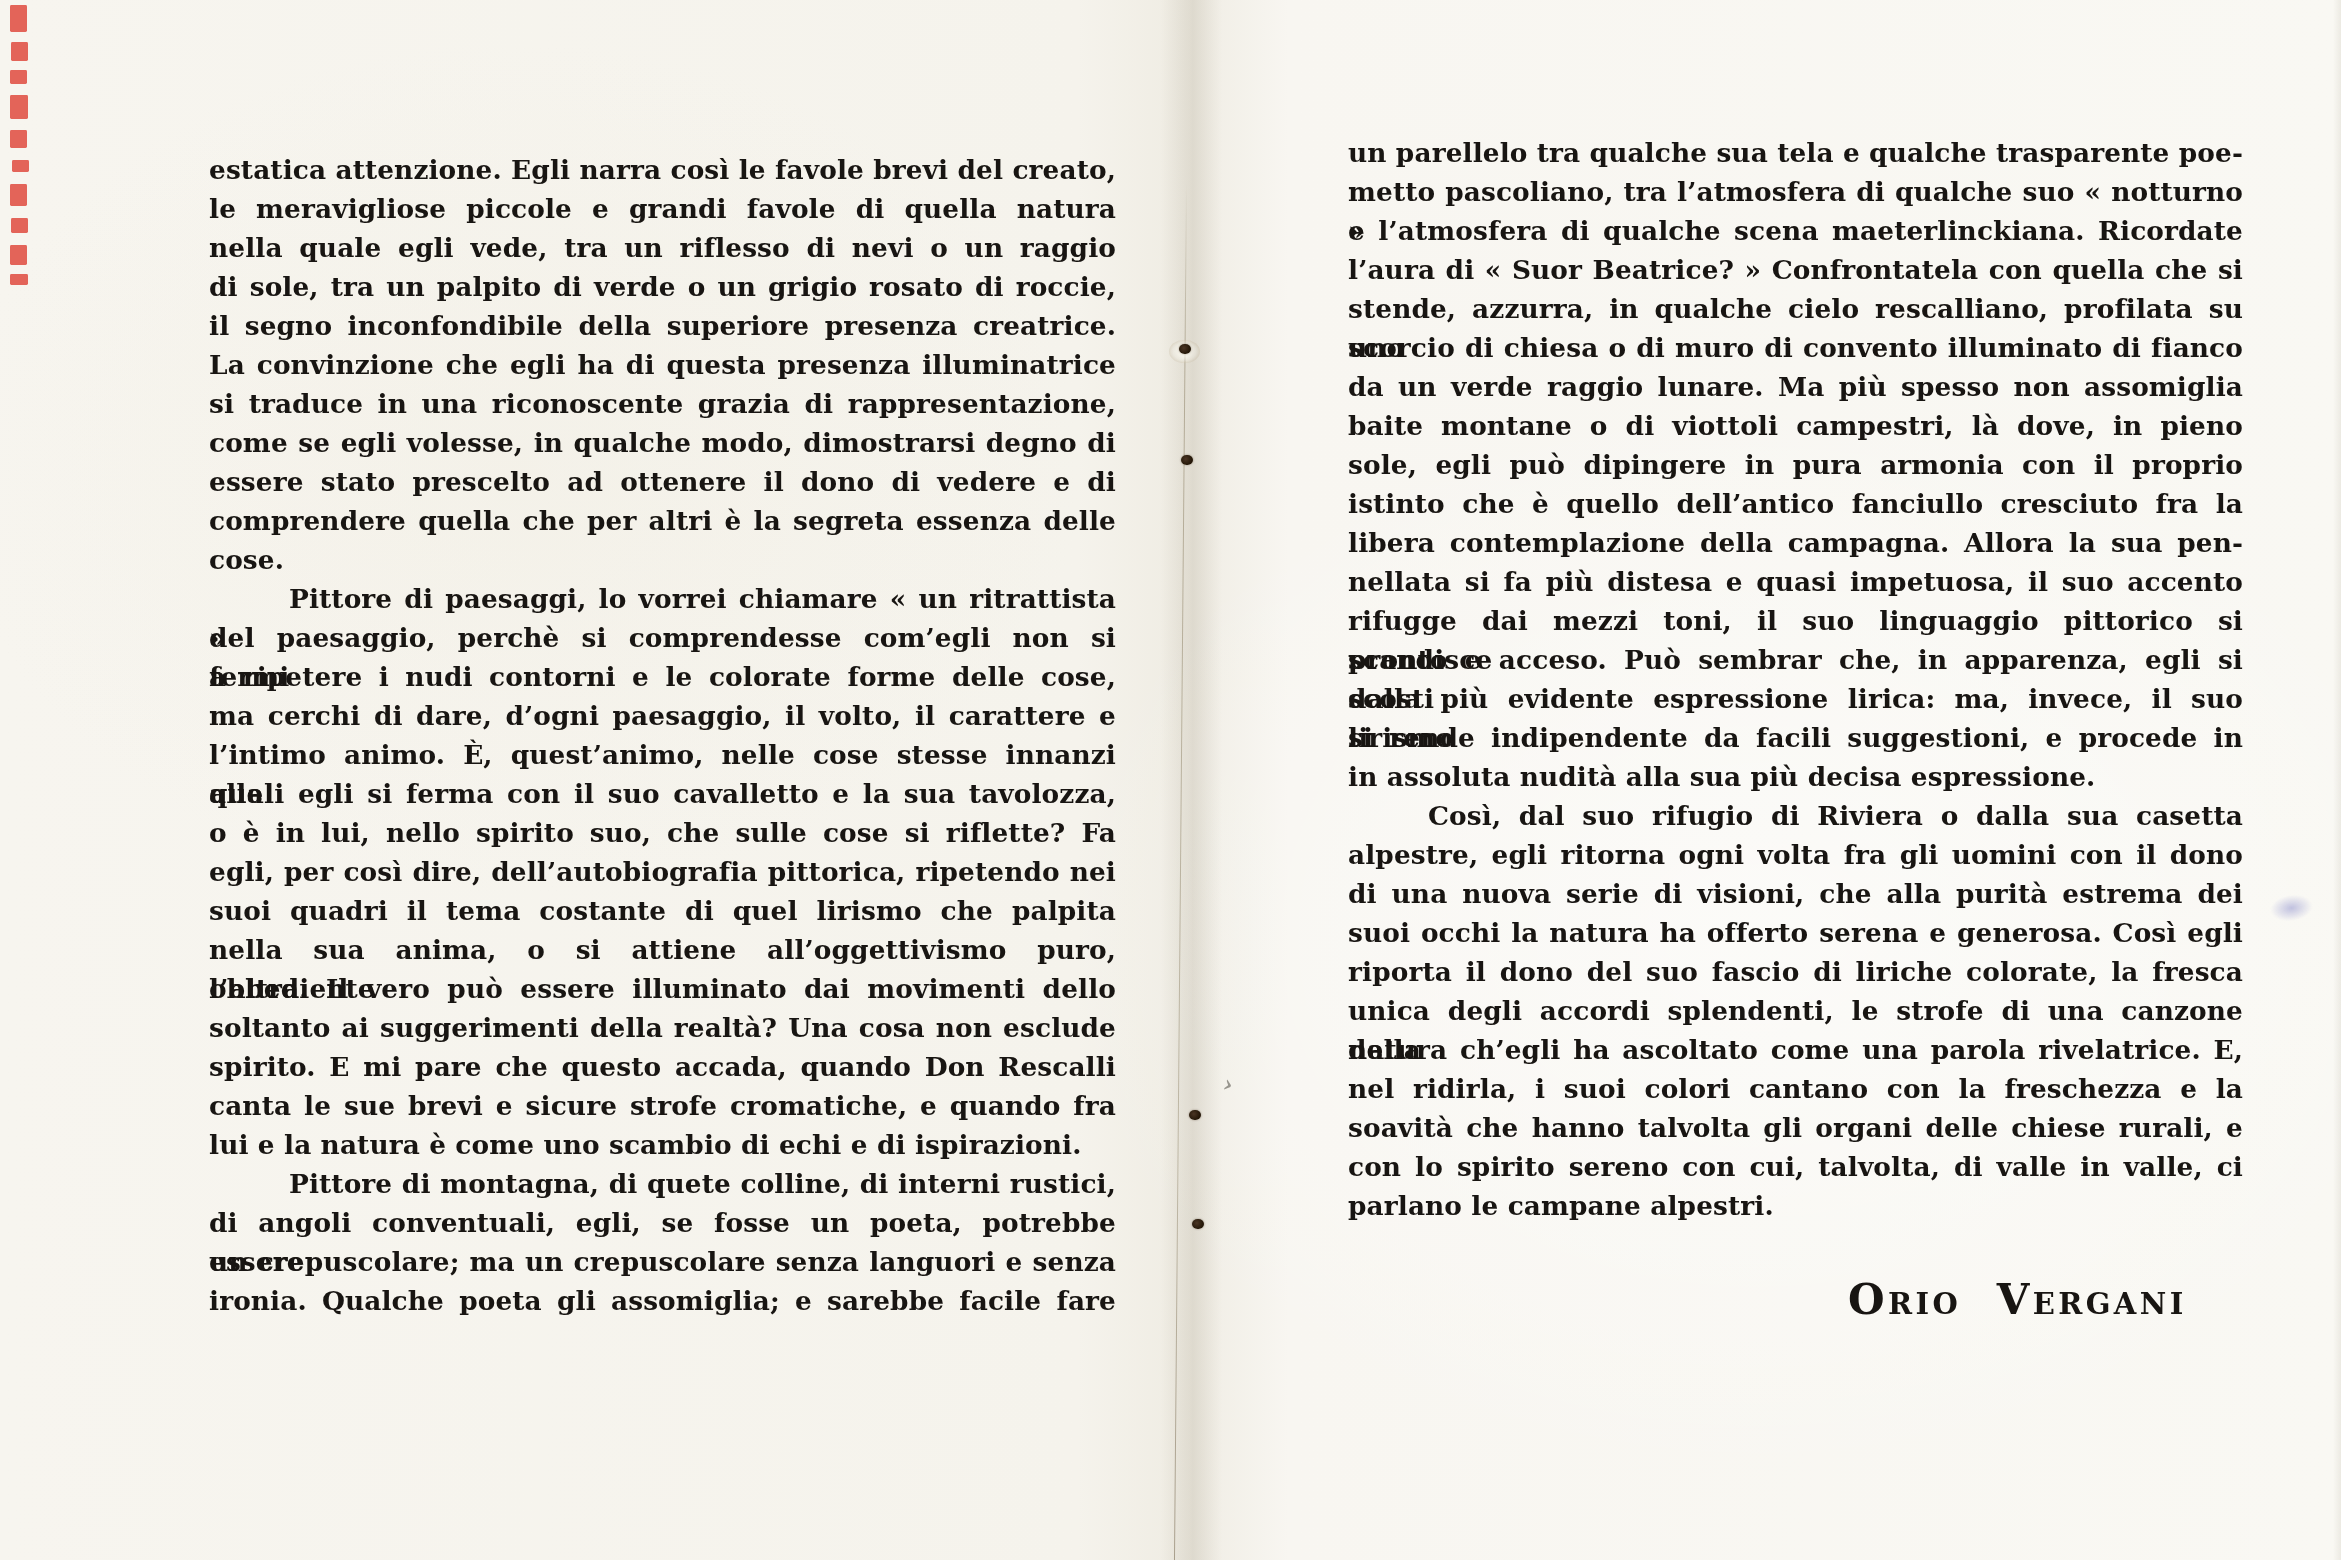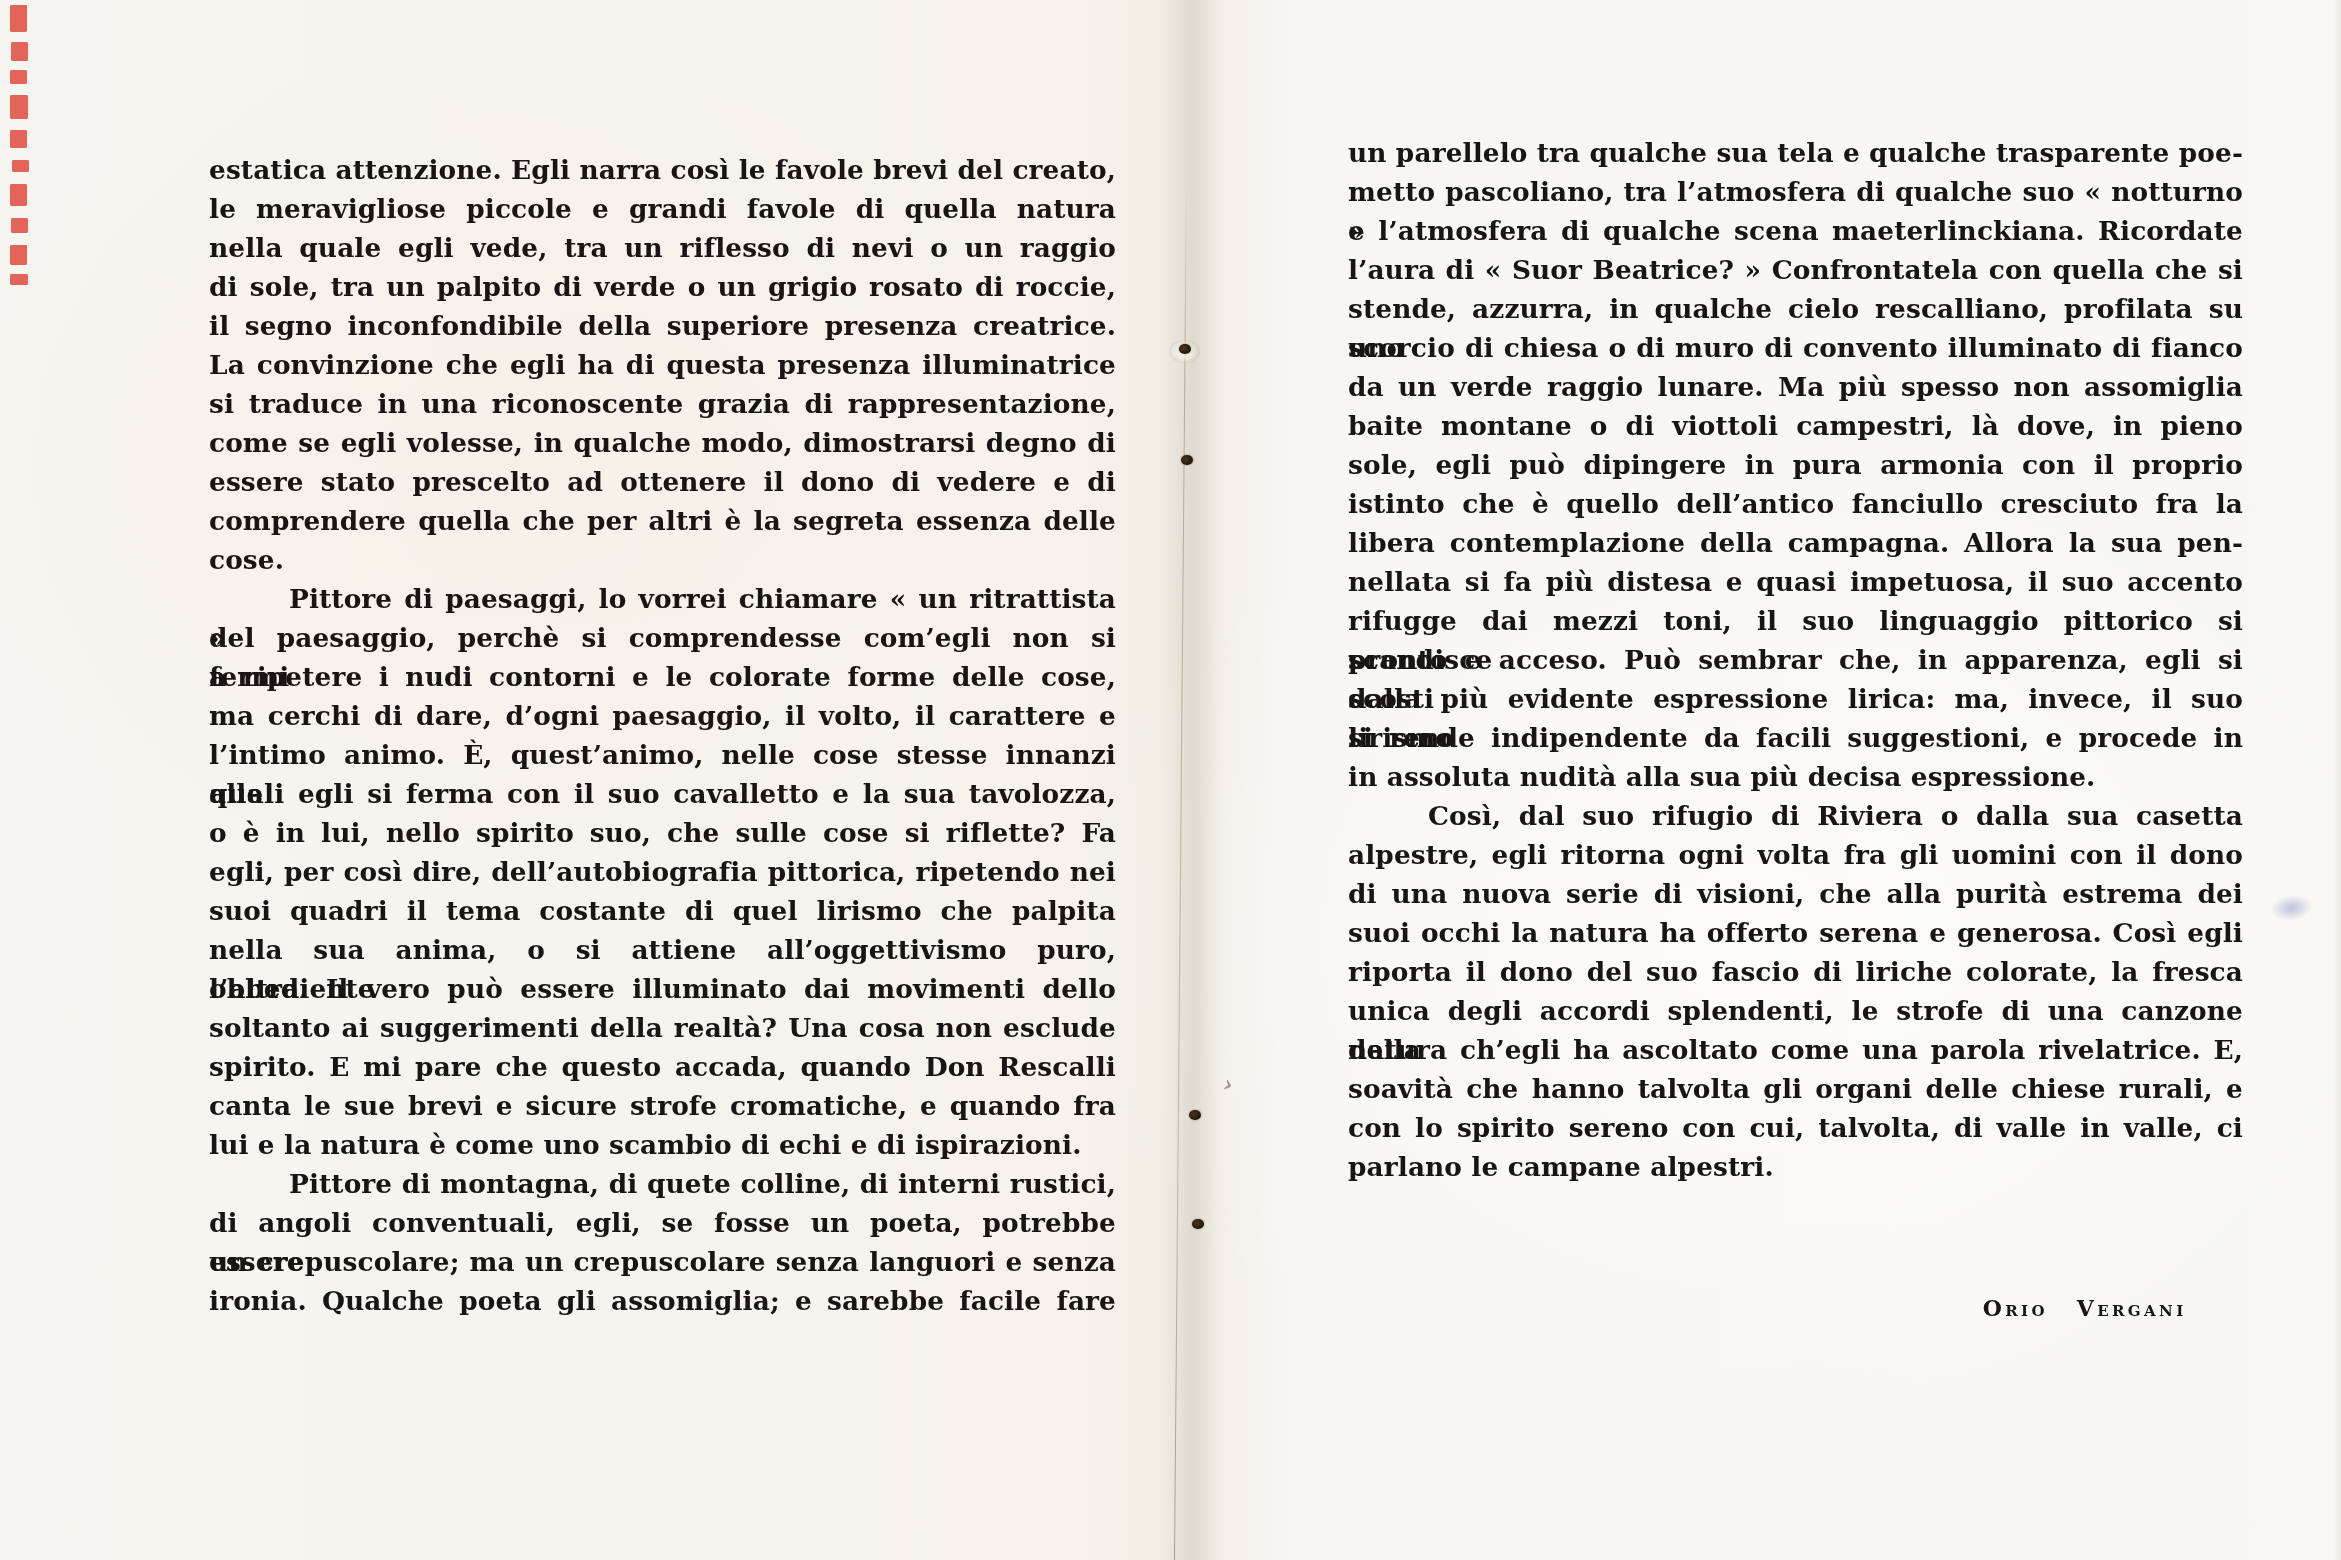--- a/index.html
+++ b/index.html
@@ -30,25 +30,25 @@
   #right-page-text { left: 1320px; top: 133px; width: 895px; margin-left: 28px; }
   .text-line {
     text-align: justify;
     text-align-last: justify;
     white-space: normal;
     height: 39px;
   }
   .text-line.para-end { text-align-last: left; }
   .text-line.indented { text-indent: 80px; }
   .signature {
-    margin-top: 9px;
+    margin-top: 0;
     text-align: right;
     padding-right: 28.4px;
     font-variant-caps: small-caps;
-    font-size: 22px;
+    font-size: 42px;
     font-weight: 700;
     letter-spacing: 3.4px;
     word-spacing: 17.6px;
     color: #181512;
   }
   
   #gutter-shade {
     position: absolute; left: 1161px; top: 0; width: 61px; height: 1561px;
     background: linear-gradient(90deg, rgba(0,0,0,0) 0%, rgba(150,140,118,0.16) 45%, rgba(150,140,118,0.20) 52%, rgba(0,0,0,0) 100%);
   }
@@ -180,20 +180,21 @@
       <div class="text-line">dalla più evidente espressione lirica: ma, invece, il suo lirismo</div>
       <div class="text-line">si rende indipendente da facili suggestioni, e procede in</div>
       <div class="text-line para-end">in assoluta nudità alla sua più decisa espressione.</div>
       <div class="text-line indented">Così, dal suo rifugio di Riviera o dalla sua casetta</div>
       <div class="text-line">alpestre, egli ritorna ogni volta fra gli uomini con il dono</div>
       <div class="text-line">di una nuova serie di visioni, che alla purità estrema dei</div>
       <div class="text-line">suoi occhi la natura ha offerto serena e generosa. Così egli</div>
       <div class="text-line">riporta il dono del suo fascio di liriche colorate, la fresca</div>
       <div class="text-line">unica degli accordi splendenti, le strofe di una canzone della</div>
       <div class="text-line">natura ch’egli ha ascoltato come una parola rivelatrice. E,</div>
+      <div class="text-line">nel ridirla, i suoi colori cantano con la freschezza e la</div>
       <div class="text-line">soavità che hanno talvolta gli organi delle chiese rurali, e</div>
       <div class="text-line">con lo spirito sereno con cui, talvolta, di valle in valle, ci</div>
       <div class="text-line para-end">parlano le campane alpestri.</div>
     </div>
   <div class="page-text" style="left:1320px; top:1280px; width:895px;">
     <div class="signature">Orio Vergani</div>
   </div>
 
 </div>
 

